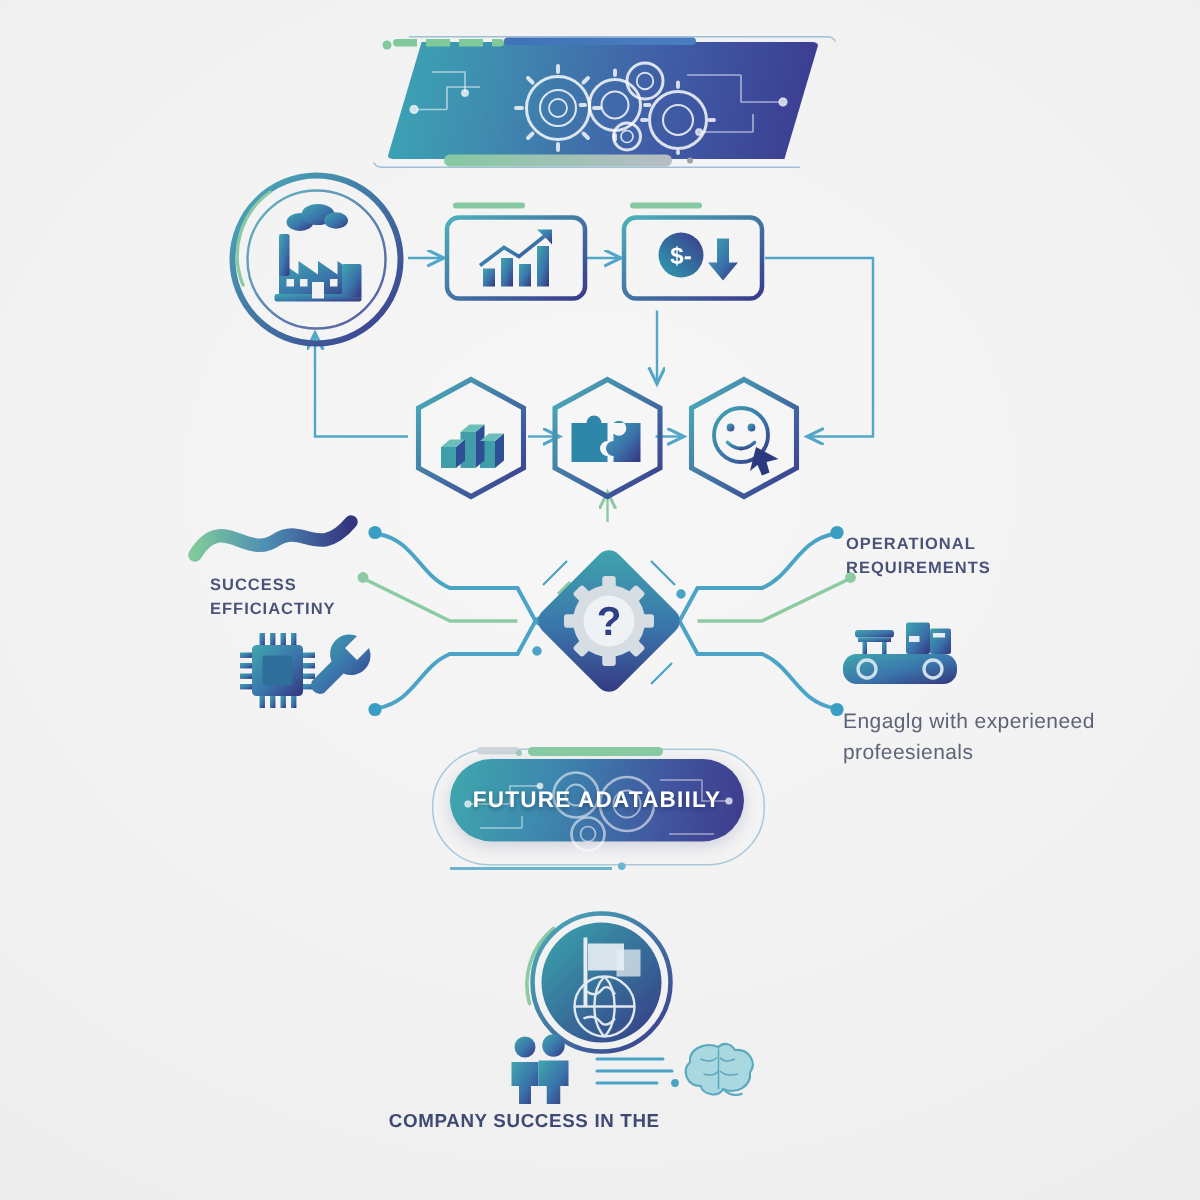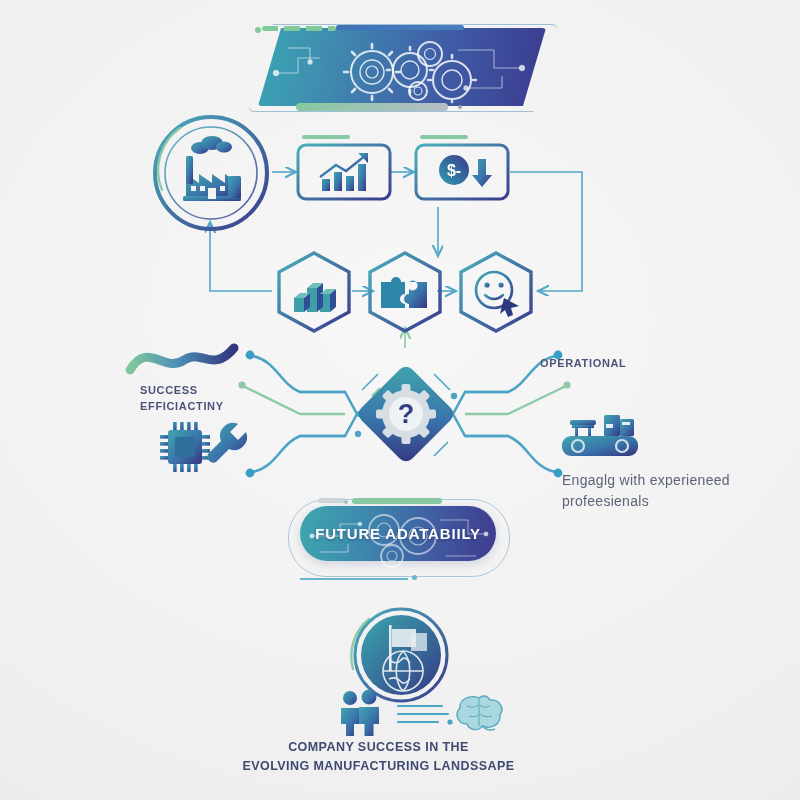--- a/index.html
+++ b/index.html
@@ -42,21 +42,21 @@
     letter-spacing:.02em;
   }
   .banner-text{
     position:absolute;inset:0;display:flex;align-items:center;justify-content:center;
     color:#ffffff;font-size:15px;font-weight:600;letter-spacing:.055em;
     text-shadow:0 1px 3px rgba(20,30,70,.45);
   }
   #bottom-caption{
     left:0;top:738px;width:699px;text-align:center;
     color:#3f4a72;font-size:12.5px;line-height:1.55;
-    font-weight:600;letter-spacing:.035em;margin-left:29px;
+    font-weight:600;letter-spacing:.035em;
   }
 
   
   #pill-banner{left:300px;top:506px;width:196px;height:55px;}
   .pill-shape{
     position:absolute;inset:0;border-radius:31px;
     background:linear-gradient(100deg,#3fa7ad 0%,#3d86ae 35%,#41569f 72%,#3e3b8d 100%);
     box-shadow:0 3px 10px rgba(50,60,120,.18);
   }
   .pill-outline{
@@ -339,22 +339,23 @@
             <rect x="50" y="24" width="8" height="3.6"></rect>
           <rect x="50" y="31" width="8" height="3.6"></rect>
             <rect x="50" y="38" width="8" height="3.6"></rect>
         </g>
         <rect x="23" y="19" width="20" height="20" rx="2" fill="#2e6f9c"></rect>
         <path d="M86 6 a13 13 0 0 0 -17 17 L56 36 a6 6 0 0 0 8 8 L77 31 a13 13 0 0 0 17 -17 l-8 8 -8 -8 Z"></path>
       </g>
     </svg>
   </div>
 
-  <div class="abs lbl" style="left:540px;top:356px;width:160px;">
+  <div class="abs lbl" style="left:564px;top:356px;width:160px;">
     <div>OPERATIONAL</div>
+    <div>REQUIREMENTS</div>
   </div>
 
   <div class="abs" style="left:556px;top:408px;width:100px;height:52px">
     <svg width="100" height="52" viewBox="0 0 100 52">
       <rect x="6" y="28" width="76" height="20" rx="9" fill="url(#gTB)"></rect>
       <circle cx="22" cy="38" r="6" fill="none" stroke="#cfe0ea" stroke-width="2.2"></circle>
       <circle cx="66" cy="38" r="6" fill="none" stroke="#cfe0ea" stroke-width="2.2"></circle>
       <g fill="url(#gTB)">
         <rect x="48" y="7" width="16" height="21" rx="1.5"></rect>
         <rect x="64" y="11" width="14" height="17" rx="1.5"></rect>
@@ -446,16 +447,15 @@
       <path d="M24 4 C14 0 4 6 5 14 C-1 20 3 30 12 30 C14 36 24 38 27 32 C36 36 46 30 45 21 C50 14 44 5 35 6 C32 1 27 1 24 4 Z" fill="#a9d8e0" stroke="#5aa8bd" stroke-width="1.4"></path>
       <g fill="none" stroke="#5fa7bb" stroke-width="1">
         <path d="M24 5 V32 M12 12 q7 3 11 -1 M14 22 q7 2 10 -2 M35 12 q-7 3 -10 -1 M37 22 q-8 2 -12 -2"></path>
       </g>
       <path d="M27 32 q6 6 13 3" fill="none" stroke="#5aa8bd" stroke-width="1.4"></path>
     </svg>
   </div>
 
   <div class="abs" id="bottom-caption">
     <div>COMPANY SUCCESS IN THE</div>
-    <div>EVOLVING MANUFACTURING LANDSSAPE</div>
   </div>
 
 </div>
 
 </body></html>

